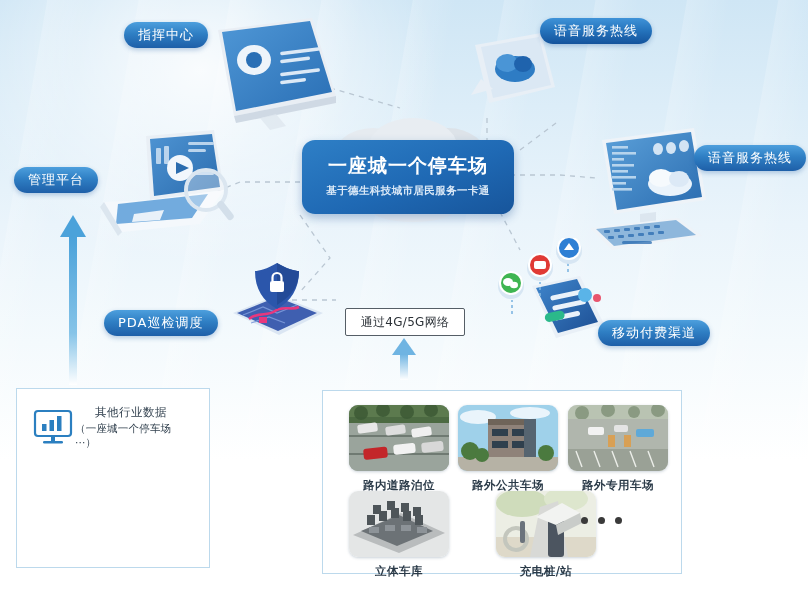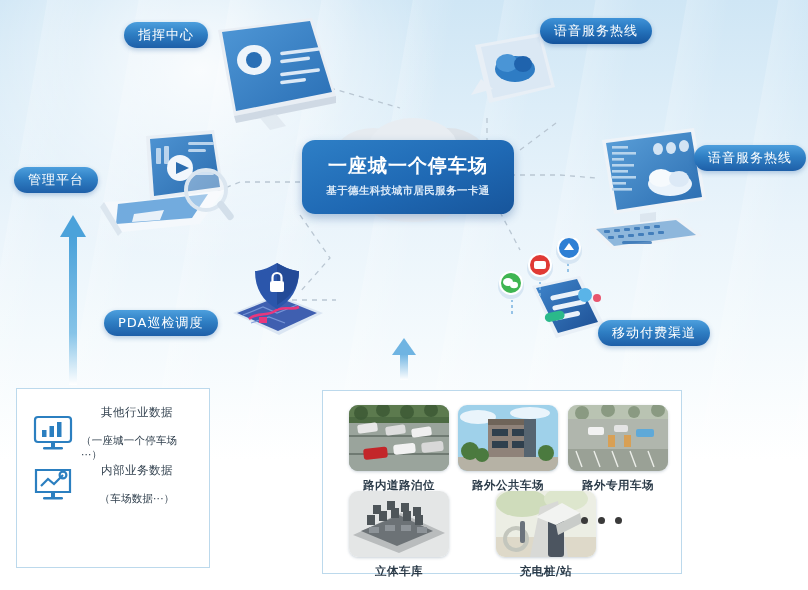--- a/index.html
+++ b/index.html
@@ -54,21 +54,21 @@
     font-size:12px;color:#2b3137;letter-spacing:.3px;
   }
 
   
   #datapanel{
     position:absolute;left:16px;top:388px;width:192px;height:178px;
     background:#fff;border:1px solid #bcd9ec;
   }
   .drow{position:absolute;display:flex;align-items:center;left:14px;width:168px;}
   .dicon{width:44px;height:40px;flex:0 0 44px;}
-  .dtext{margin-left:6px;display:flex;flex-direction:column;align-items:center;width:112px;gap:12px;}
+  .dtext{display:flex;flex-direction:column;align-items:center;width:112px;}
   .dtitle{font-size:11.5px;color:#31404e;letter-spacing:.5px;line-height:1.35;}
   .dsub{font-size:10.5px;color:#31404e;letter-spacing:.2px;line-height:1.4;}
 
   
   #scenepanel{
     position:absolute;left:322px;top:390px;width:358px;height:182px;
     background:#fff;border:1px solid #bcd9ec;
   }
   .scard{position:absolute;width:100px;font-weight:bold;}
   .sthumb{width:100px;height:66px;border-radius:9px;overflow:hidden;
@@ -286,20 +286,21 @@
     <div class="t2">基于德生科技城市居民服务一卡通</div>
   </div>
 
   <div class="pill" style="left:124px;top:22px;">指挥中心</div>
   <div class="pill dark" style="left:540px;top:18px;">语音服务热线</div>
   <div class="pill" style="left:14px;top:167px;">管理平台</div>
   <div class="pill" style="left:694px;top:145px;">语音服务热线</div>
   <div class="pill" style="left:104px;top:310px;">PDA巡检调度</div>
   <div class="pill" style="left:586px;top:320px;margin-left:12px;">移动付费渠道</div>
 
+  <div id="netbox">通过4G/5G网络</div>
 
   <svg id="uparrow" viewBox="0 0 26 170">
     <defs>
       <linearGradient id="ar1" x1="0" y1="1" x2="0" y2="0">
         <stop offset="0" stop-color="#ffffff"></stop>
           <stop offset="35%" stop-color="#86c4e8"></stop>
         <stop offset="100%" stop-color="#4ba2da"></stop>
       </linearGradient>
     </defs>
     <rect x="9" y="22" width="8" height="148" fill="url(#ar1)"></rect>
@@ -326,33 +327,20 @@
         <rect x="26" y="9" width="4.5" height="15" fill="#2b7fc0"></rect>
         <rect x="20" y="29" width="4" height="6" fill="#2b7fc0"></rect>
         <rect x="12" y="34" width="20" height="2.6" rx="1.3" fill="#2b7fc0"></rect>
       </svg>
       <div class="dtext">
         <div class="dtitle">其他行业数据</div>
         <div class="dsub">（一座城一个停车场···）</div>
       </div>
     </div>
 
-    <div class="drow" style="top:74px;">
-      <svg class="dicon" viewBox="0 0 44 40">
-        <path d="M5,6 H39 V28 H5 Z" fill="none" stroke="#2b7fc0" stroke-width="2.2"></path>
-        <polyline points="10,22 17,15 23,20 32,11" fill="none" stroke="#2b7fc0" stroke-width="2.2"></polyline>
-        <circle cx="32" cy="11" r="3.4" fill="none" stroke="#2b7fc0" stroke-width="2.2"></circle>
-        <rect x="20" y="28" width="4" height="6" fill="#2b7fc0"></rect>
-        <rect x="12" y="33" width="20" height="2.6" rx="1.3" fill="#2b7fc0"></rect>
-      </svg>
-      <div class="dtext">
-        <div class="dtitle">内部业务数据</div>
-        <div class="dsub">（车场数据···）</div>
-      </div>
-    </div>
 
   </div>
 
   <div id="scenepanel">
 
     <div class="scard" style="left:26px;top:14px;">
       <div class="sthumb">
         <svg viewBox="0 0 100 66" width="100" height="66">
           <rect width="100" height="66" fill="#8d9a8b"></rect>
           <rect y="0" width="100" height="16" fill="#5c7a4e"></rect>

